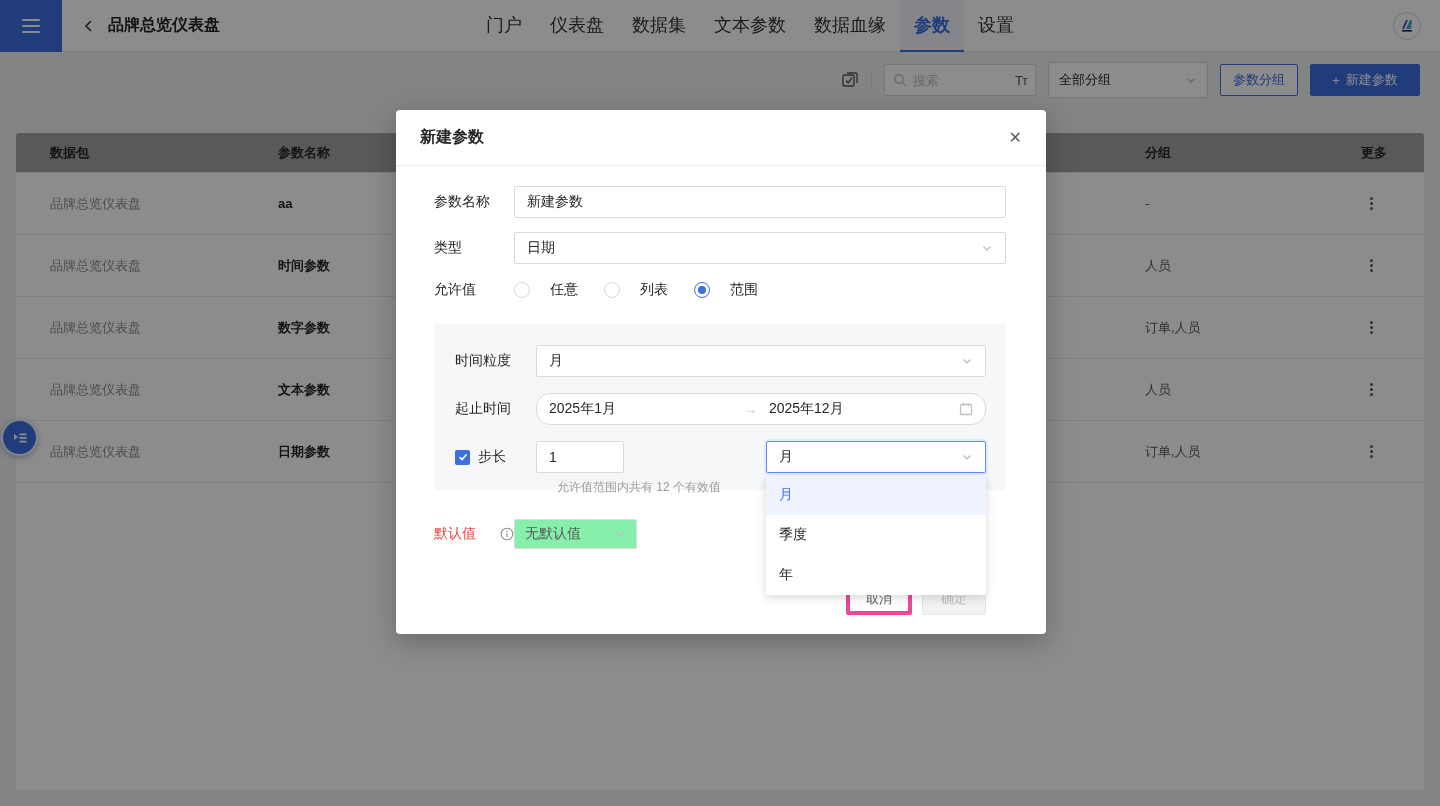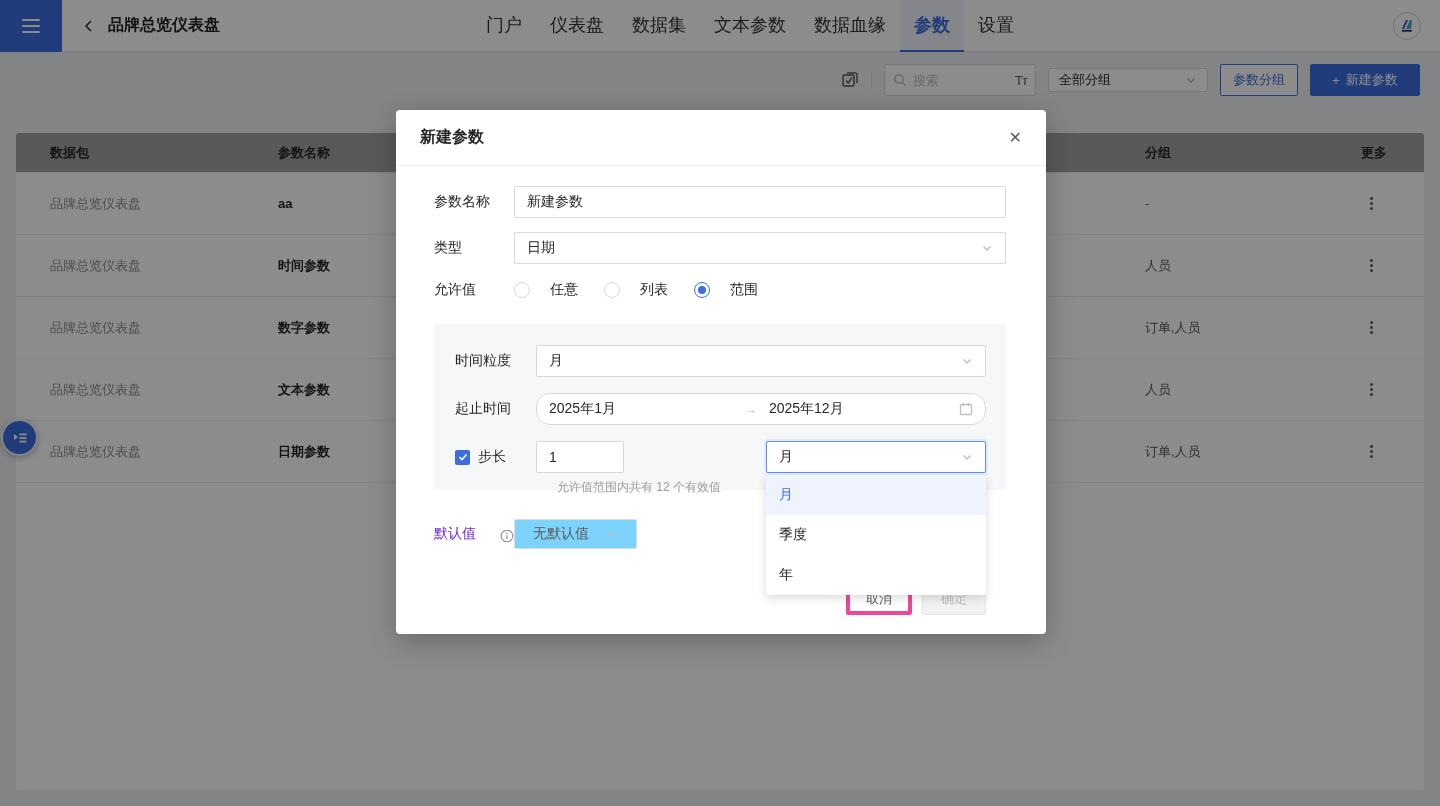--- a/index.html
+++ b/index.html
@@ -23,21 +23,21 @@
 
   
   .toolbar { position:absolute; top:64px; right:20px; height:32px; display:flex; align-items:center; gap:12px; }
   .tool-icon { width:18px; height:18px; color:#595959; cursor:pointer; }
   .v-divider { width:1px; height:18px; background:#dcdcdc; }
   .search-box { width:152px; height:32px; border:1px solid #d9d9d9; border-radius:2px; background:#fff;
     display:flex; align-items:center; padding:0 8px; gap:6px; }
   .search-box input { border:0; outline:0; flex:1; min-width:0; font-size:13px; color:#262626; background:transparent; }
   .search-box input::placeholder { color:#bfbfbf; }
   .tt { font-size:13px; color:#595959; cursor:pointer; letter-spacing:-1px; }
-  .select-like { height:24px; background:#fff; border:1px solid #d9d9d9; border-radius:2px;
+  .select-like { height:36px; background:#fff; border:1px solid #d9d9d9; border-radius:2px;
     display:flex; align-items:center; padding:0 10px; font-size:13px; color:#262626; cursor:pointer;justify-content:center; }
   .group-filter { width:160px; }
   .select-like .chev { margin-left:auto; }
   .btn { height:32px; border-radius:2px; font-size:13px; display:flex; align-items:center;
     justify-content:center; cursor:pointer; }
   .btn-ghost { width:78px; background:#fff; border:1px solid #3d6ee0; color:#3d6ee0; }
   .btn-primary { width:110px; background:#3d6ee0; border:1px solid #3d6ee0; color:#fff; gap:6px; }
 
   
   .card { position:absolute; left:16px; right:16px; top:133px; bottom:16px; background:#fff; border-radius:3px; }
@@ -98,23 +98,23 @@
     align-items:center; justify-content:center; cursor:pointer; flex:0 0 auto; }
   .step-label { margin-left:8px; font-size:14px; color:#262626; width:58px; }
   .step-input { width:88px; height:32px; border:1px solid #d9d9d9; border-radius:2px; background:#fff;
     padding:0 12px; font-size:14px; color:#262626; outline:none; }
   .unit-select { margin-left:auto; width:220px; flex:0 0 auto; height:32px; border:1px solid #5b8ff9;
     border-radius:2px; background:#fff; display:flex; align-items:center; padding:0 12px;
     font-size:14px; color:#262626; box-shadow:0 0 0 2px rgba(91,143,249,0.12); }
   .hint { margin:6px 0 0 102px; font-size:12px; color:#9b9b9b; }
 
   .row-default { margin-top:28px; height:32px; }
-  .flabel-default { width:80px; display:flex; align-items:flex-end; gap:24px; font-size:14px; color:#6d28d9; }
-  .default-select { width:123px; flex:0 0 auto; height:30px; background:#7dd3fc; border:1px solid #dcdcdc;
-    border-radius:2px; display:flex; align-items:center; padding:0 18px; font-size:14px; color:#595959;
+  .flabel-default { width:80px; display:flex; align-items:center; gap:24px; font-size:14px; color:#ef4444; }
+  .default-select { width:123px; flex:0 0 auto; height:30px; background:#86efac; border:1px solid #dcdcdc;
+    border-radius:2px; display:flex; align-items:center; padding:0 10px; font-size:14px; color:#595959;
     cursor:not-allowed; }
   .default-select .chev { margin-left:auto; }
 
   .modal-footer { margin-top:33px; display:flex; justify-content:flex-end; gap:10px; padding:0 20px; }
   .btn-cancel { width:66px; background:#fff; border:4px solid #ec4899; color:#595959; }
   .btn-ok-disabled { width:64px; background:#f2f2f2; border:1px solid #e5e5e5; color:#bdbdbd; cursor:not-allowed; }
 
   .dropdown { position:absolute; left:370px; top:365px; width:220px; background:#fff; border-radius:2px;
     box-shadow:0 3px 10px rgba(0,0,0,0.15); z-index:60; padding:0; }
   .dd-option { height:40px; display:flex; align-items:center; padding:0 13px; font-size:14px;

